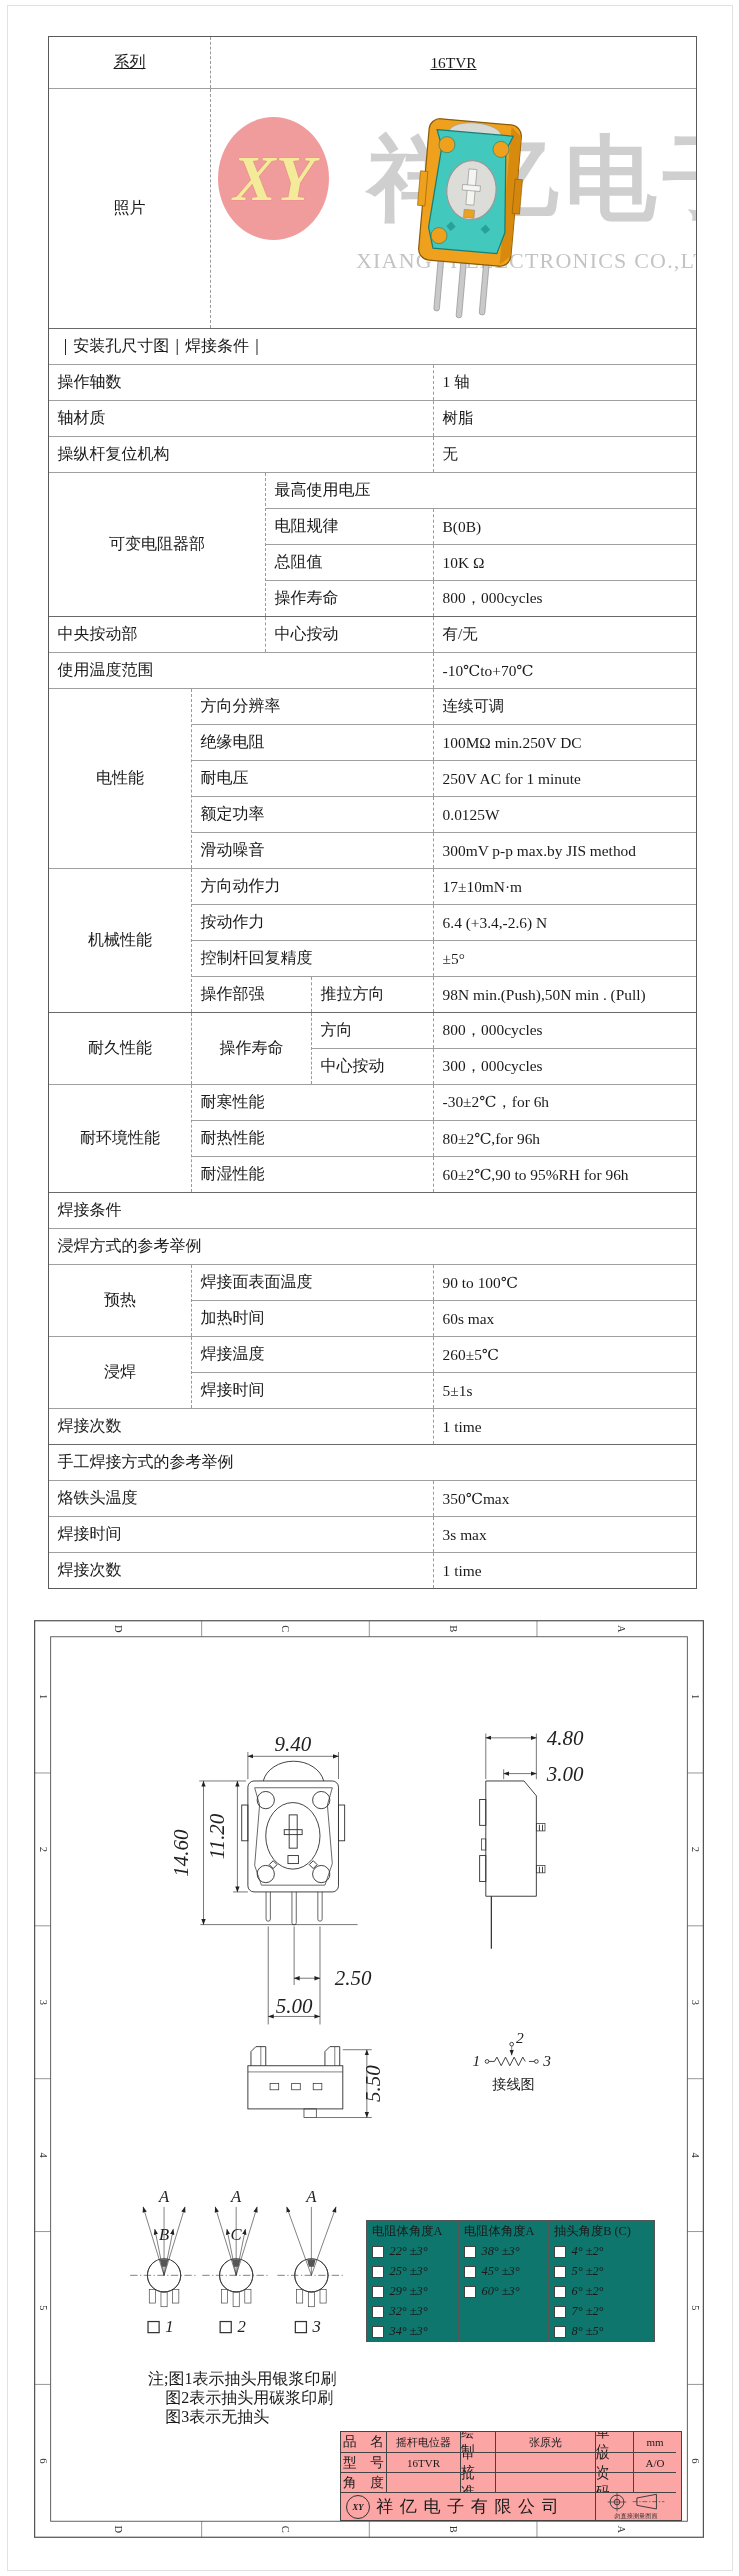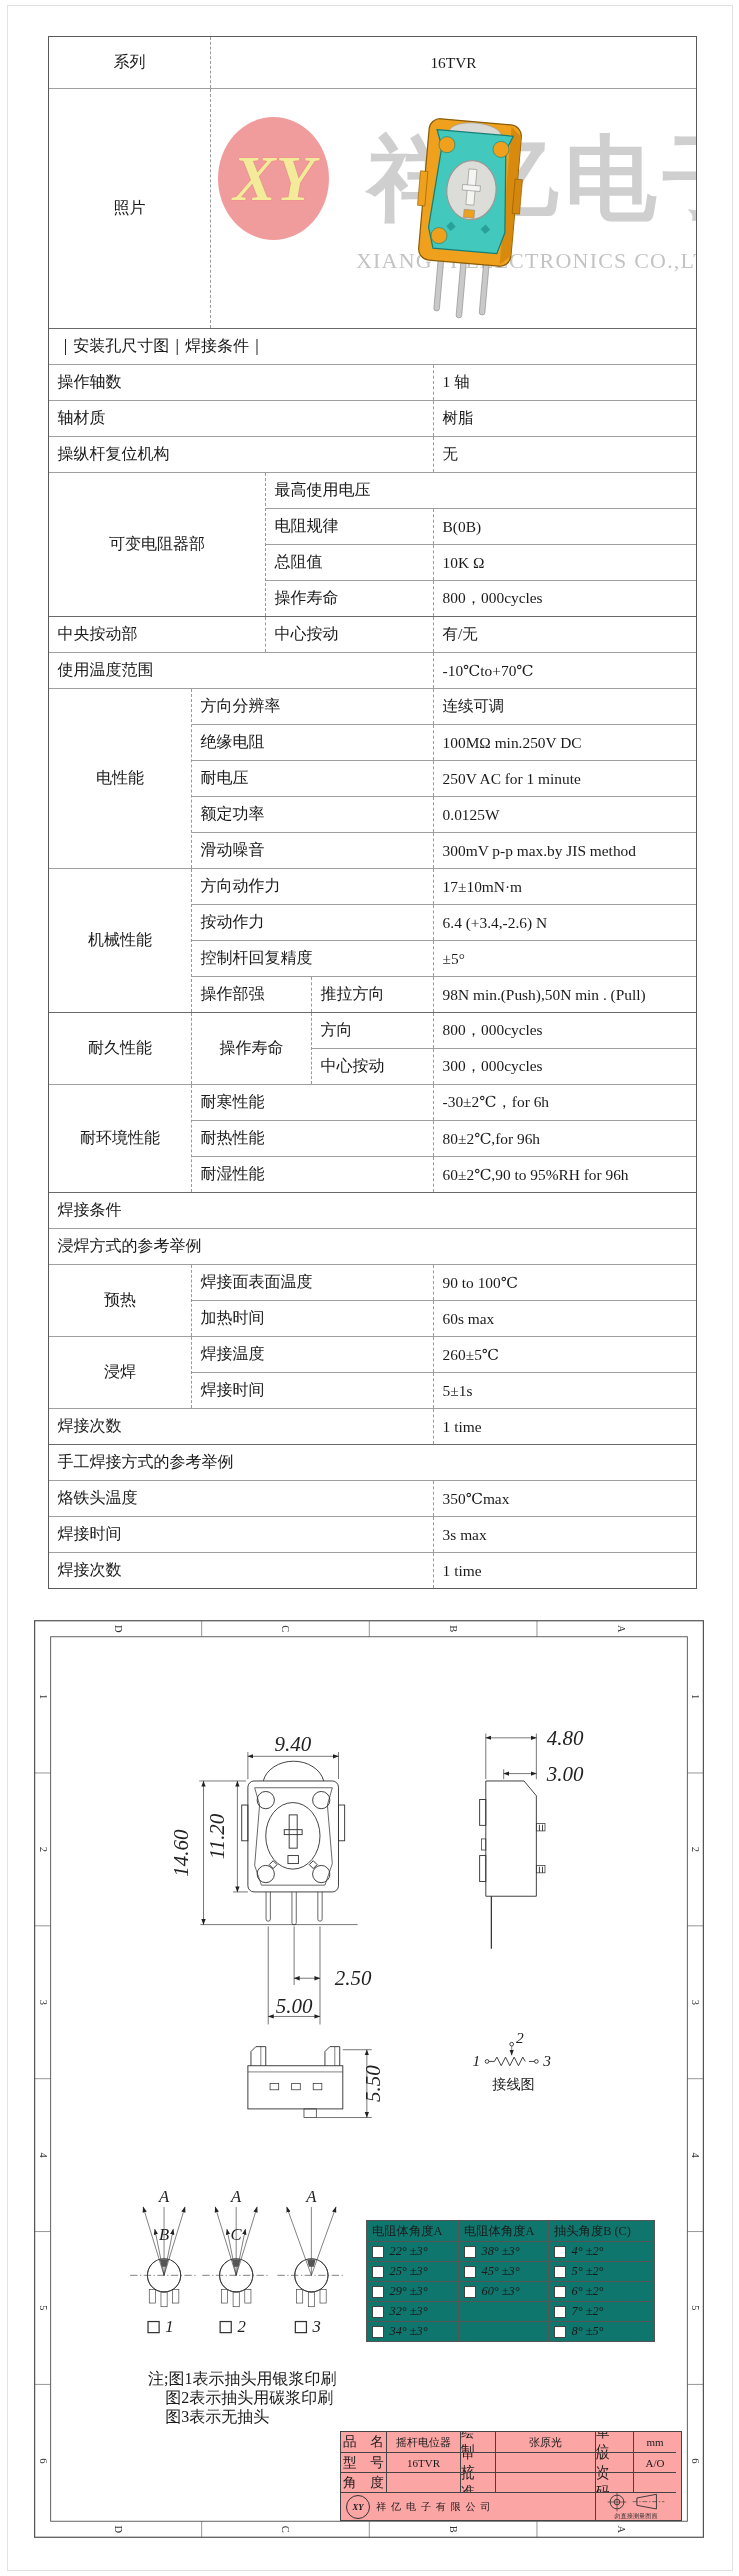--- a/index.html
+++ b/index.html
@@ -23,21 +23,21 @@
   .w-label{width:385px;}
   .w-g2{width:217px;}
   .w-sub2{width:168px;}
   .w-g1{width:143px;}
   .w-sub1{width:242px;}
   .w-mid{width:120px;}
   .w-sub3{width:122px;}
   .w-val{flex:1;}
   .w-full{flex:1;border-right:none;}
   .h56{min-height:35px;}
-  .h82{min-height:51px;}
+  .h82{min-height:51px;text-decoration:underline;}
   .subcol{flex:1;display:flex;flex-direction:column;}
   .subrow{display:flex;height:35px;border-top:0.6px solid #9f9f9f;}
   .subrow:first-child{border-top:none;}
   .photo-cell{flex:1;position:relative;height:239px;border-right:none;overflow:hidden;}
 
   
   .wm-ellipse{position:absolute;left:7.4px;top:28px;width:111px;height:123px;border-radius:50%;
     background:rgba(229,74,74,0.55);display:flex;align-items:center;justify-content:center;}
   .wm-xy{font-size:64px;font-style:italic;font-weight:bold;color:#f3eb9a;text-shadow:0 0 1.2px #d86a6a;}
   .wm-cn{position:absolute;left:157px;top:28px;width:333px;text-align:center;font-size:92px;font-weight:bold;
@@ -69,21 +69,21 @@
     display:grid;grid-template-columns:45px 74px 35px 100px 38px 43px;grid-template-rows:20px 20px 20px 28px;background:#fca5a5;}
   .tb-cell{box-sizing:border-box;border-left:0.6px solid #444;border-top:0.6px solid #444;display:flex;align-items:center;justify-content:center;overflow:hidden;}
   .tb-cell.r1{border-top:none;}
   .tb-cell.c1{border-left:none;}
   .tb-lab{font-size:13.6px;}
   .tb-val{font-size:11px;}
   .tb-company{grid-column:1 / span 4;justify-content:flex-start;padding-left:5px;gap:6.2px;}
   .tb-symbols{grid-column:5 / span 2;flex-direction:column;justify-content:center;gap:0.6px;}
   .tb-logo{width:22px;height:22px;border:1.2px solid #333;border-radius:50%;display:flex;align-items:center;justify-content:center;
     font-size:8.6px;font-style:italic;font-weight:bold;flex:0 0 auto;}
-  .tb-comp-text{font-size:10px;letter-spacing:1.2px;white-space:nowrap;}
+  .tb-comp-text{font-size:17px;letter-spacing:1.2px;white-space:nowrap;}
   .tb-sym-row{display:flex;align-items:center;gap:5px;}
   .tb-sym-note{font-size:6.2px;color:#333;}
 </style>
 </head>
 <body>
 
 <div class="page-edge"></div>
 
 <div class="spec-table">
 

